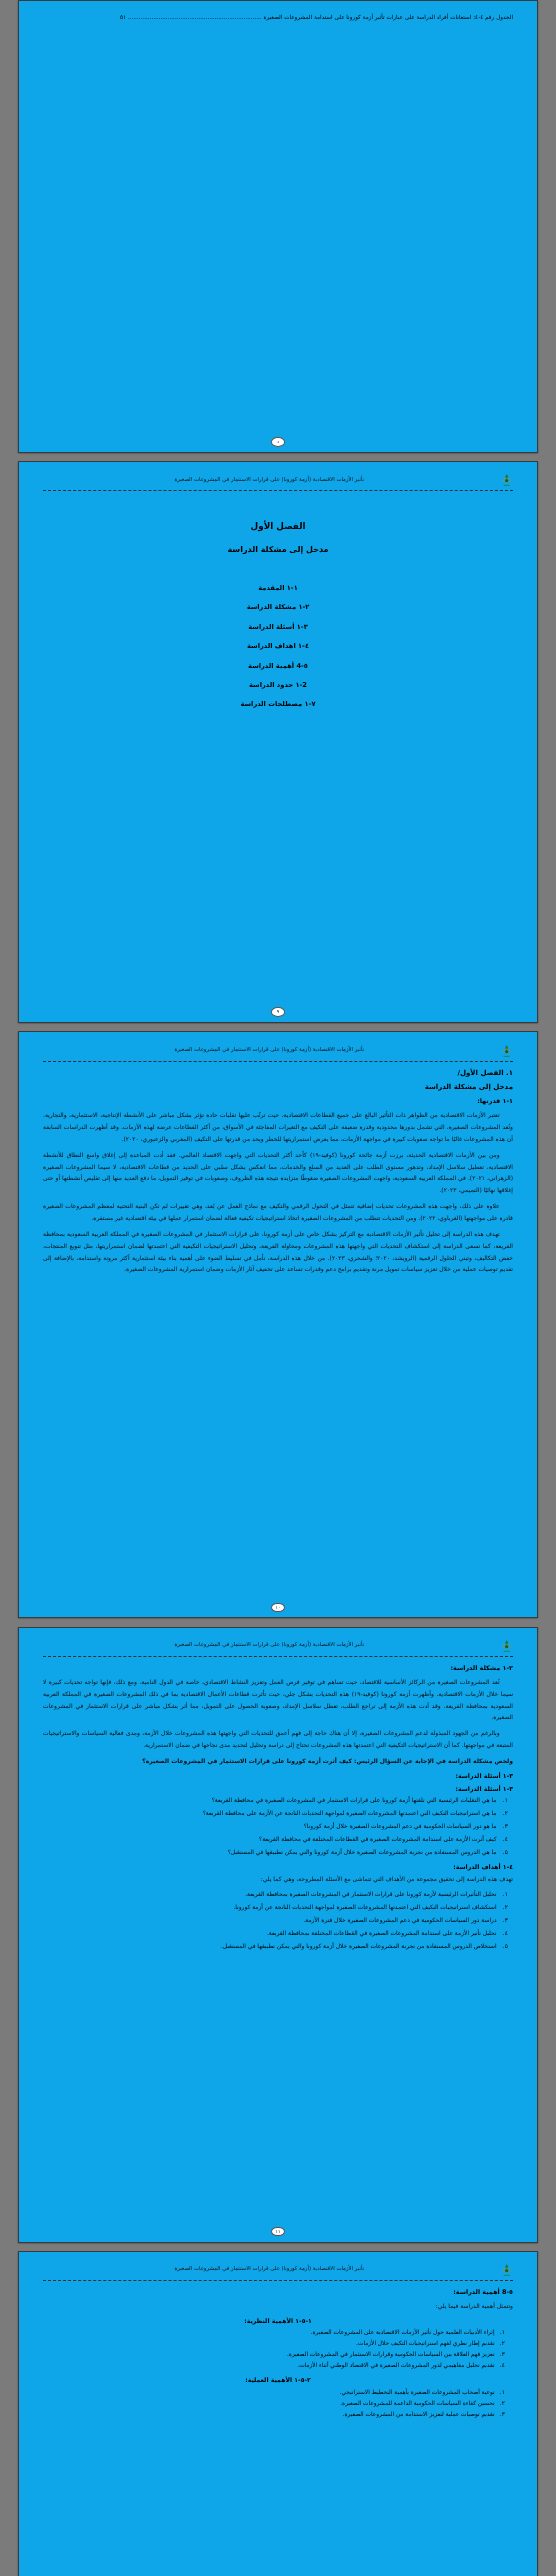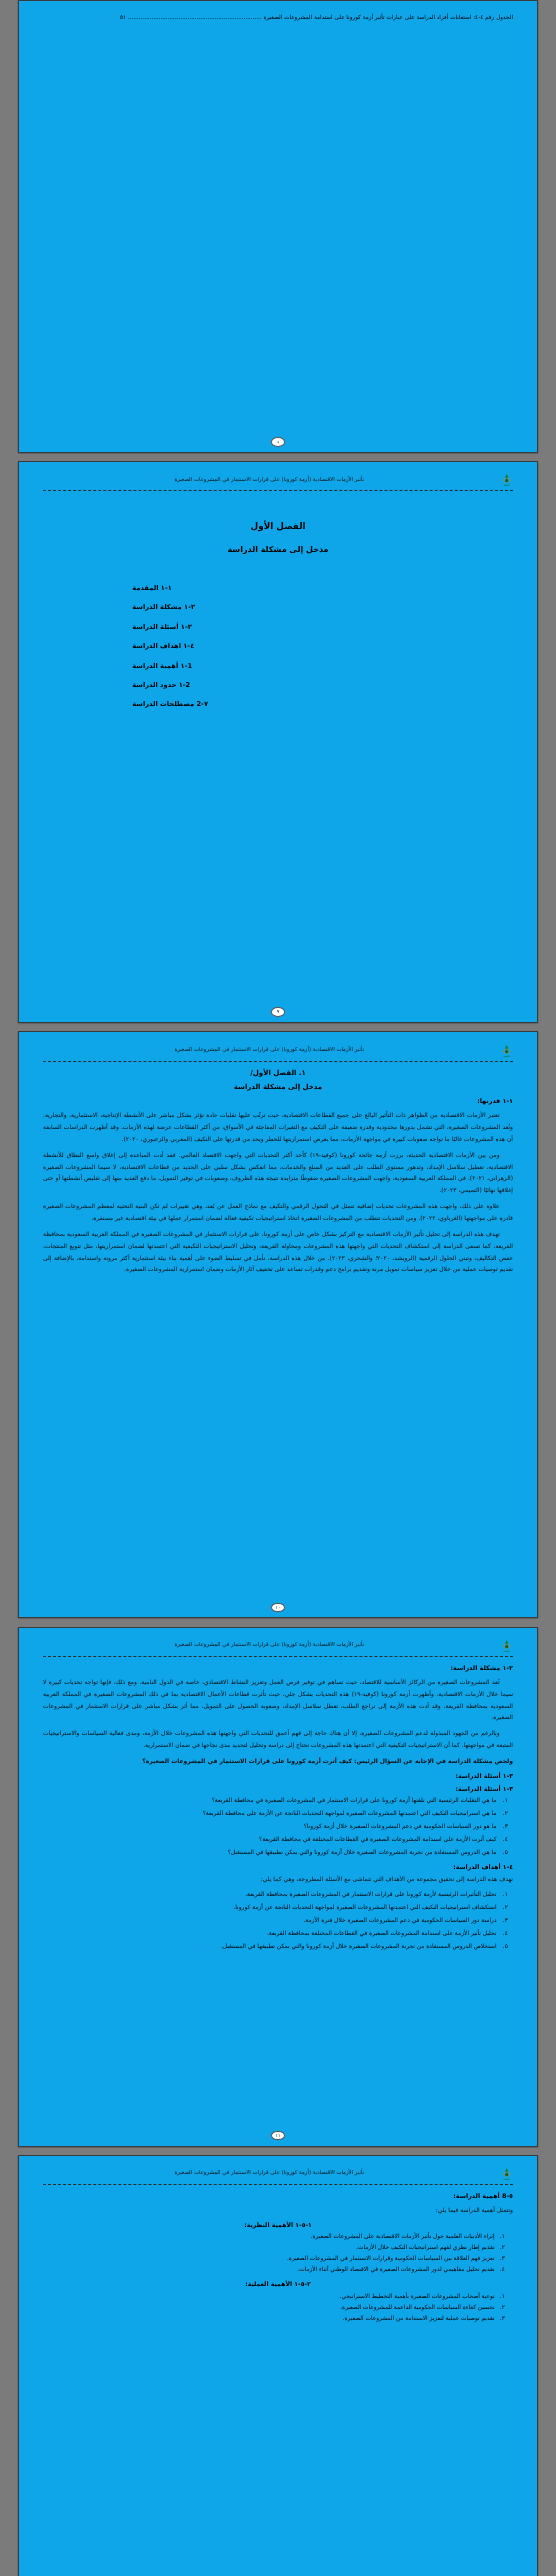--- a/index.html
+++ b/index.html
@@ -21,21 +21,21 @@
     background: #0ea5e9;
     border: 0.5px solid #3a3a3a;
     box-sizing: border-box;
     position: relative;
     padding: 11.3px 24px 9.3px 24px;
     box-shadow: 0 0.5px 1.5px rgba(0,0,0,0.5);
   }
   .page.p1 { height: 453px; }
   .page.p2 { height: 562px; }
   .page.p3 { height: 587px; }
-  .page.p4 { height: 520px; }
+  .page.p4 { height: 616px; }
   .page.p5 { height: 685px; }
 
   
   .hdr {
     display: flex;
     align-items: flex-start;
     gap: 4.1px;
     border-bottom: 0.7px dashed #2d2d2d;
     padding-bottom: 2.6px;
     margin-bottom: 7.2px;
@@ -81,33 +81,32 @@
     font-size: 8px;
     font-weight: bold;
     margin: 0 0 25px 0;
   }
   .toc {
     margin: 0 auto;
     width: 62%;
     font-size: 6.7px;
     font-weight: bold;
     line-height: 2.9;
-    text-align: left;
+    text-align: center;
   }
   .toc div { white-space: nowrap; }
 
   .sec-head {
     font-size: 6.4px;
     font-weight: bold;
     margin: 2.1px 0 4.1px 0;
   }
   .sec-head-center {
     font-size: 7px;
     font-weight: bold;
-    text-align: center;
     margin: 1px 0 6.2px 0;
   }
   .sub-head {
     font-size: 6.2px;
     font-weight: bold;
     margin: 5.2px 0 3.1px 0;
   }
   .q-list, .o-list {
     margin: 0 5.2px 4.1px 0;
     padding: 0;
@@ -191,23 +190,23 @@
     </div>
 
     <div class="chapter-title">الفصل الأول</div>
     <div class="chapter-sub">مدخل إلى مشكلة الدراسة</div>
 
     <div class="toc">
       <div>١-١ المقدمة</div>
       <div>٢-١ مشكلة الدراسة</div>
       <div>٣-١ أسئلة الدراسة</div>
       <div>٤-١ اهداف الدراسة</div>
-      <div>1-١ أهمية الدراسة</div>
+      <div>٥-4 أهمية الدراسة</div>
       <div>2-١ حدود الدراسة</div>
-      <div>٧-2 مصطلحات الدراسة</div>
+      <div>٧-١ مصطلحات الدراسة</div>
     </div>
 
     <div class="pg-num">
       <span>٩</span>
     </div>
   </div>
 
   <div class="page p3">
     <div class="hdr">
       <div class="logo">

